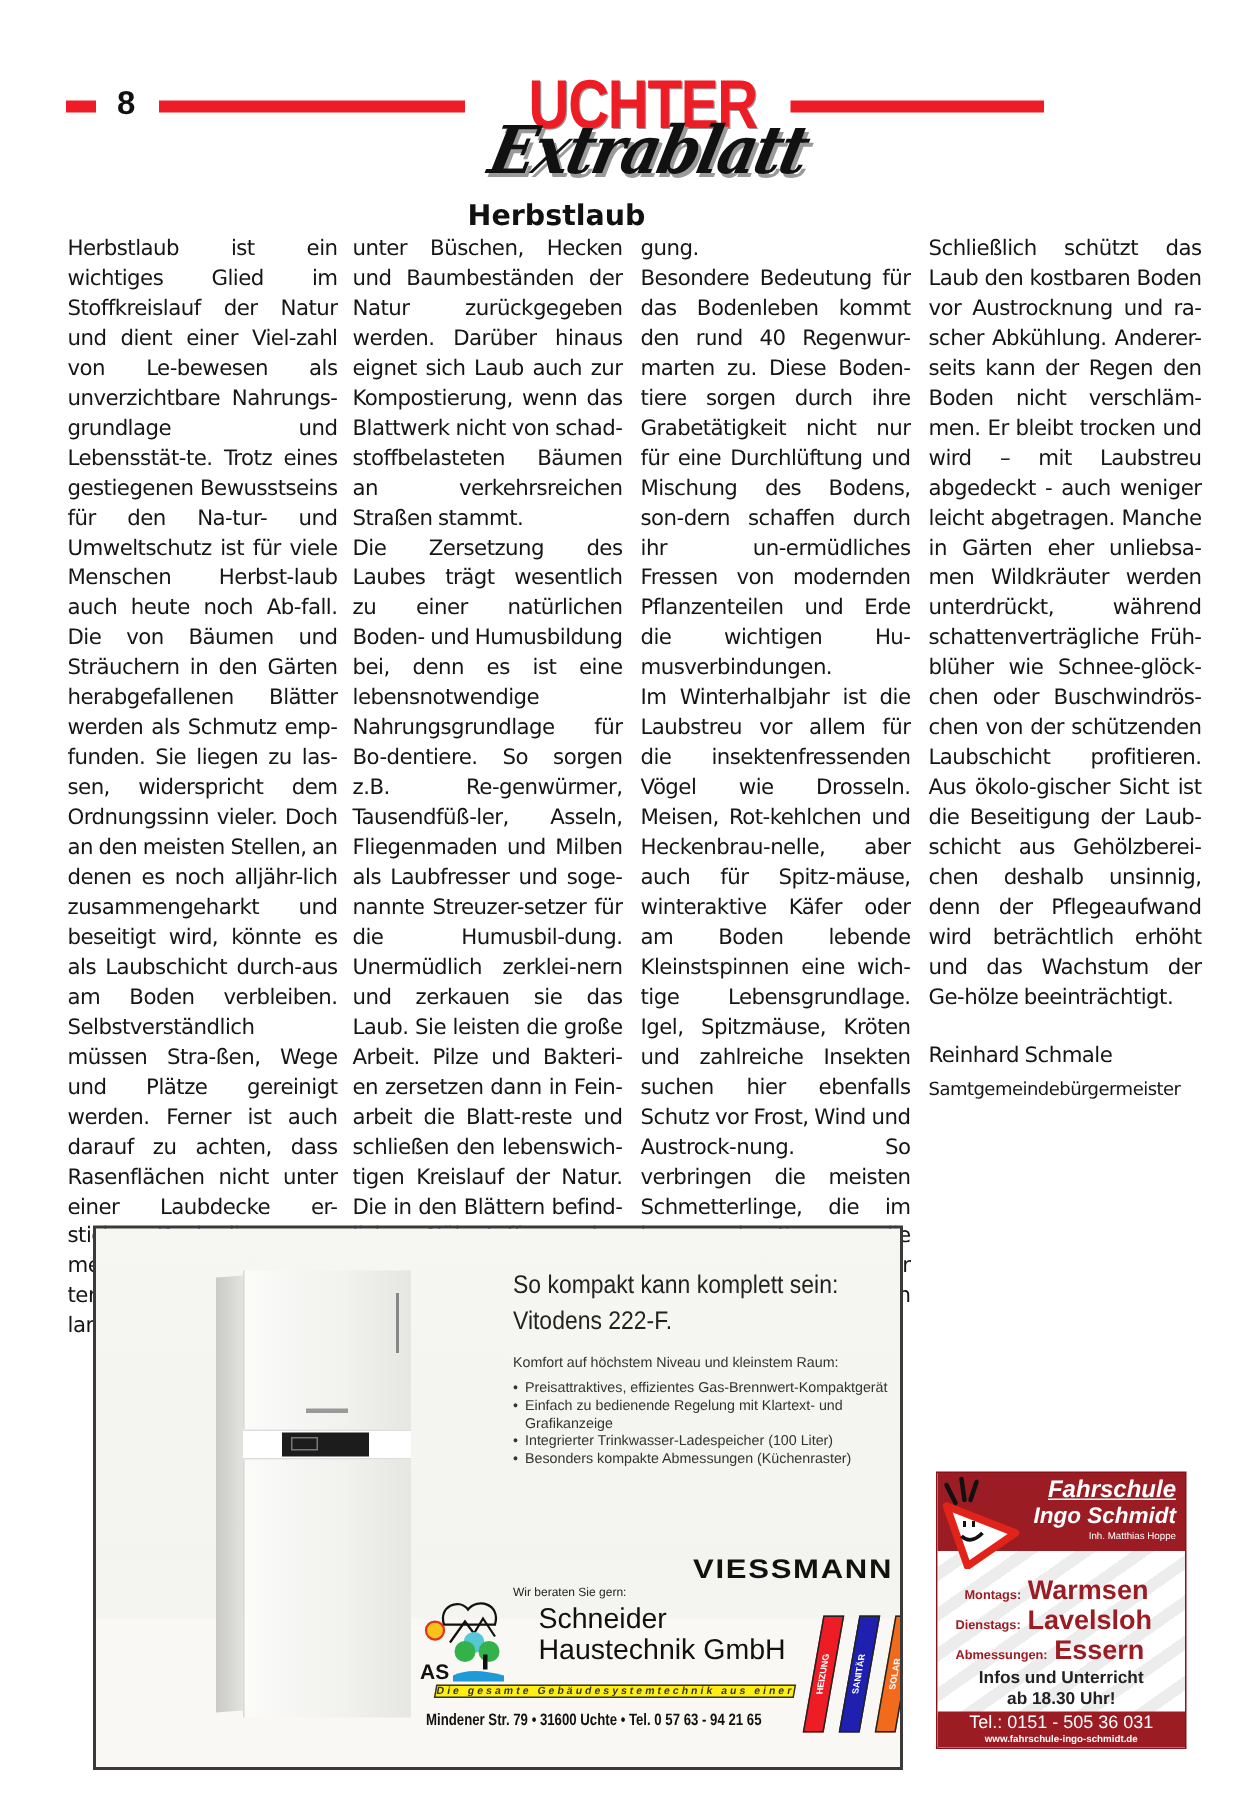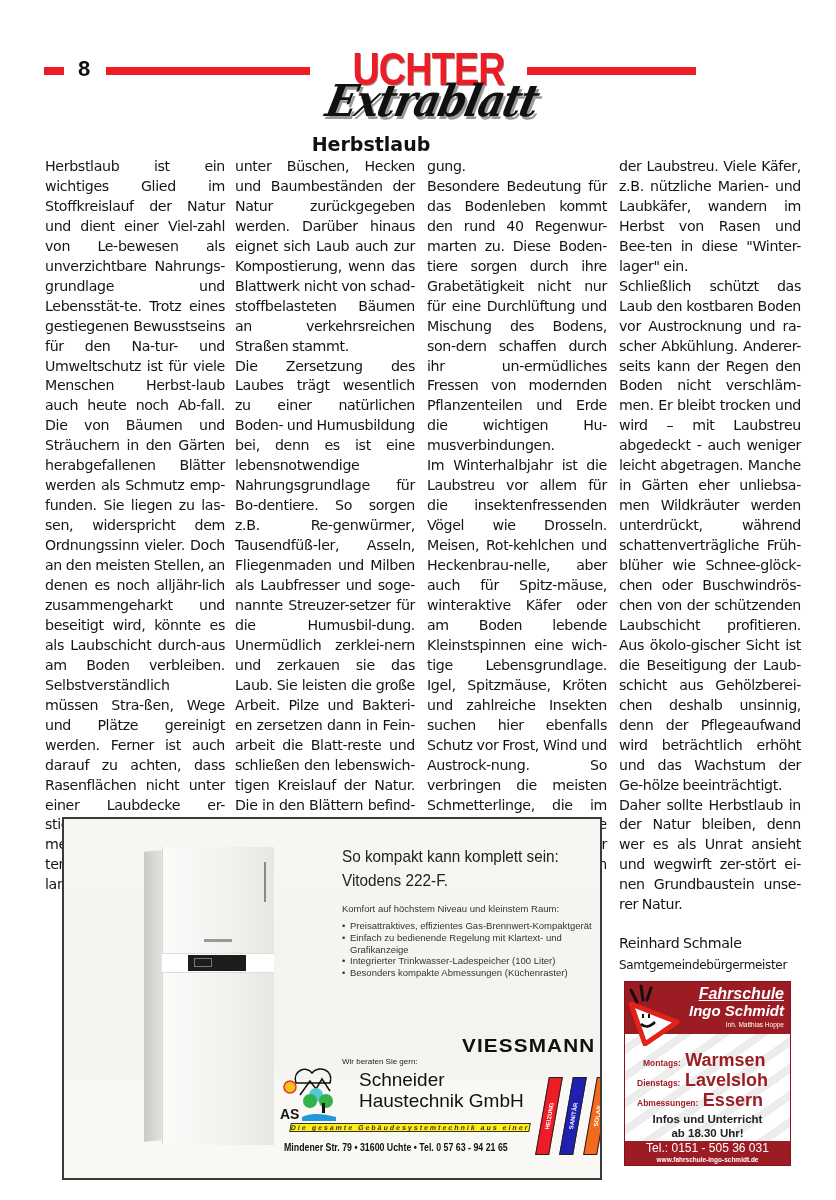--- a/index.html
+++ b/index.html
@@ -113,23 +113,21 @@
 <div class="col" id="col2">
   <p>unter Büschen, Hecken und Baumbeständen der Natur zurückgegeben werden. Darüber hinaus eignet sich Laub auch zur Kompostierung, wenn das Blattwerk nicht von schad-stoffbelasteten Bäumen an verkehrsreichen Straßen stammt.</p>
   <p>Die Zersetzung des Laubes trägt wesentlich zu einer natürlichen Boden- und Humusbildung bei, denn es ist eine lebensnotwendige Nahrungsgrundlage für Bo-dentiere. So sorgen z.B. Re-genwürmer, Tausendfüß-ler, Asseln, Fliegenmaden und Milben als Laubfresser und soge-nannte Streuzer-setzer für die Humusbil-dung. Unermüdlich zerklei-nern und zerkauen sie das Laub. Sie leisten die große Arbeit. Pilze und Bakteri-en zersetzen dann in Fein-arbeit die Blatt-reste und schließen den lebenswich-tigen Kreislauf der Natur. Die in den Blättern befind-lichen Nährstoffe werden freigesetzt und stehen den Pflanzen erneut zur Verfü-</p>
 </div>
 <div class="col" id="col3">
   <p>gung.</p>
   <p>Besondere Bedeutung für das Bodenleben kommt den rund 40 Regenwur-marten zu. Diese Boden-tiere sorgen durch ihre Grabetätigkeit nicht nur für eine Durchlüftung und Mischung des Bodens, son-dern schaffen durch ihr un-ermüdliches Fressen von modernden Pflanzenteilen und Erde die wichtigen Hu-musverbindungen.</p>
   <p>Im Winterhalbjahr ist die Laubstreu vor allem für die insektenfressenden Vögel wie Drosseln. Meisen, Rot-kehlchen und Heckenbrau-nelle, aber auch für Spitz-mäuse, winteraktive Käfer oder am Boden lebende Kleinstspinnen eine wich-tige Lebensgrundlage. Igel, Spitzmäuse, Kröten und zahlreiche Insekten suchen hier ebenfalls Schutz vor Frost, Wind und Austrock-nung. So verbringen die meisten Schmetterlinge, die im kommenden Som-mer die Wiesen und Sträu-cher besuchen werden, den Winter als Raupen in</p>
 </div>
 <div class="col" id="col4">
-  <p>der Laubstreu. Viele Käfer, z.B. nützliche Marien- und Laubkäfer, wandern im Herbst von Rasen und Bee-ten in diese "Winter-lager" ein.</p>
   <p>Schließlich schützt das Laub den kostbaren Boden vor Austrocknung und ra-scher Abkühlung. Anderer-seits kann der Regen den Boden nicht verschläm-men. Er bleibt trocken und wird – mit Laubstreu abgedeckt - auch weniger leicht abgetragen. Manche in Gärten eher unliebsa-men Wildkräuter werden unterdrückt, während schattenverträgliche Früh-blüher wie Schnee-glöck-chen oder Buschwindrös-chen von der schützenden Laubschicht profitieren. Aus ökolo-gischer Sicht ist die Beseitigung der Laub-schicht aus Gehölzberei-chen deshalb unsinnig, denn der Pflegeaufwand wird beträchtlich erhöht und das Wachstum der Ge-hölze beeinträchtigt.</p>
-  <p>Daher sollte Herbstlaub in der Natur bleiben, denn wer es als Unrat ansieht und wegwirft zer-stört ei-nen Grundbaustein unse-rer Natur.</p>
   <p class="author">Reinhard Schmale</p>
   <p class="role">Samtgemeindebürgermeister</p>
 </div>
 
 <div class="ad-box">
   <div class="floor"></div>
   <div class="boiler">
     <div class="side"></div>
     <div class="front"></div>
     <div class="panel"></div>

